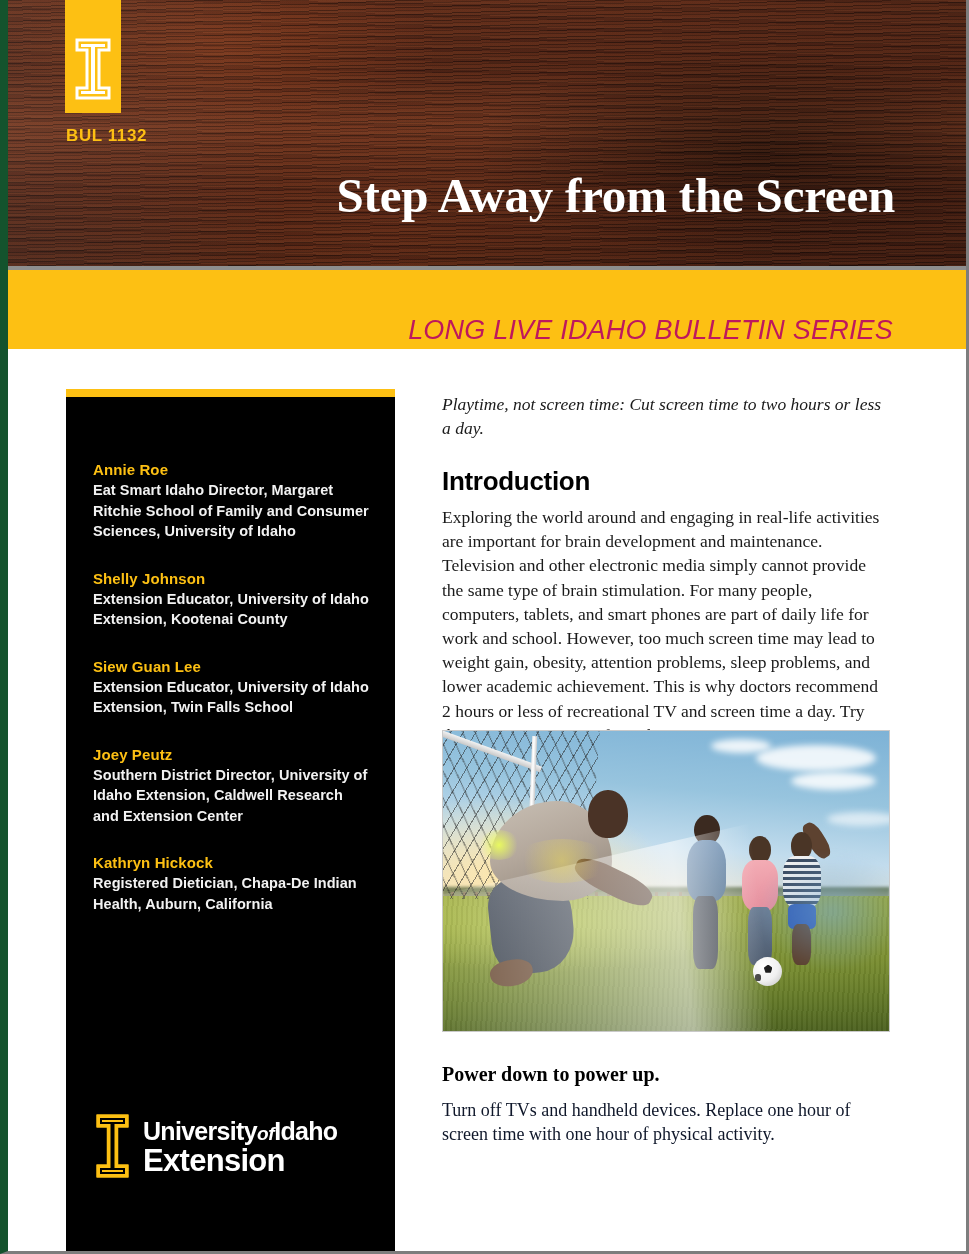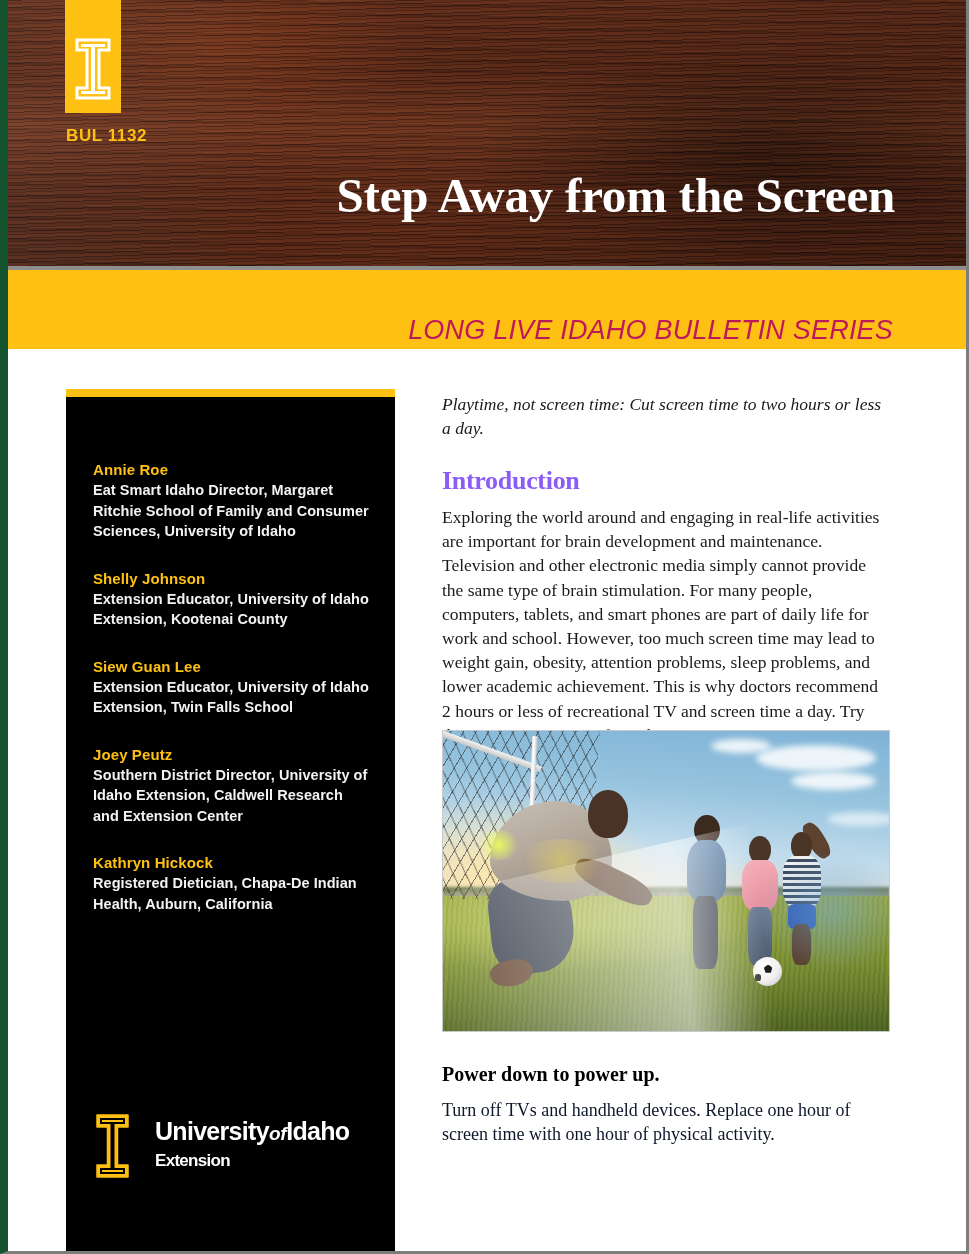--- a/index.html
+++ b/index.html
@@ -156,21 +156,20 @@
     line-height: 20.5px;
     letter-spacing: 0.05px;
   }
 
   .ext-logo {
     position: absolute;
     left: 28px;
     bottom: 72px;
     display: flex;
     align-items: center;
-    gap: 12px;
   }
   .ext-logo-i {
     width: 37px;
     height: 66px;
     margin-right: 12px;
     flex: 0 0 auto;
   }
   .ext-logo-text { display: block; }
   .ext-line1 {
     color: #ffffff;
@@ -181,21 +180,21 @@
     white-space: nowrap;
   }
   .ext-line1 .of {
     font-style: italic;
     font-size: 19px;
     font-weight: bold;
     letter-spacing: -0.3px;
   }
   .ext-line2 {
     color: #ffffff;
-    font-size: 17px;
+    font-size: 31px;
     font-weight: bold;
     line-height: 27px;
     letter-spacing: -0.7px;
   }
 
   
   .main {
     position: absolute;
     left: 434px;
     top: 392px;
@@ -203,25 +202,25 @@
   }
   .lead-in {
     font-family: "Liberation Serif", serif;
     font-style: italic;
     font-size: 17.5px;
     line-height: 24px;
     color: #1a1a1a;
     margin: 0 0 26px 0;
   }
   .section-heading {
-    font-family: Liberation Serif, serif;
+    font-family: Liberation Sans, sans-serif;
     font-weight: bold;
     font-size: 26px;
     line-height: 30px;
-    color: #8b5cf6;
+    color: #000000;
     margin: 0 0 9px 0;
     letter-spacing: -0.3px;
   }
   .body-text {
     font-family: "Liberation Serif", serif;
     font-size: 17.5px;
     line-height: 24.2px;
     color: #1a1a1a;
     margin: 0;
   }

